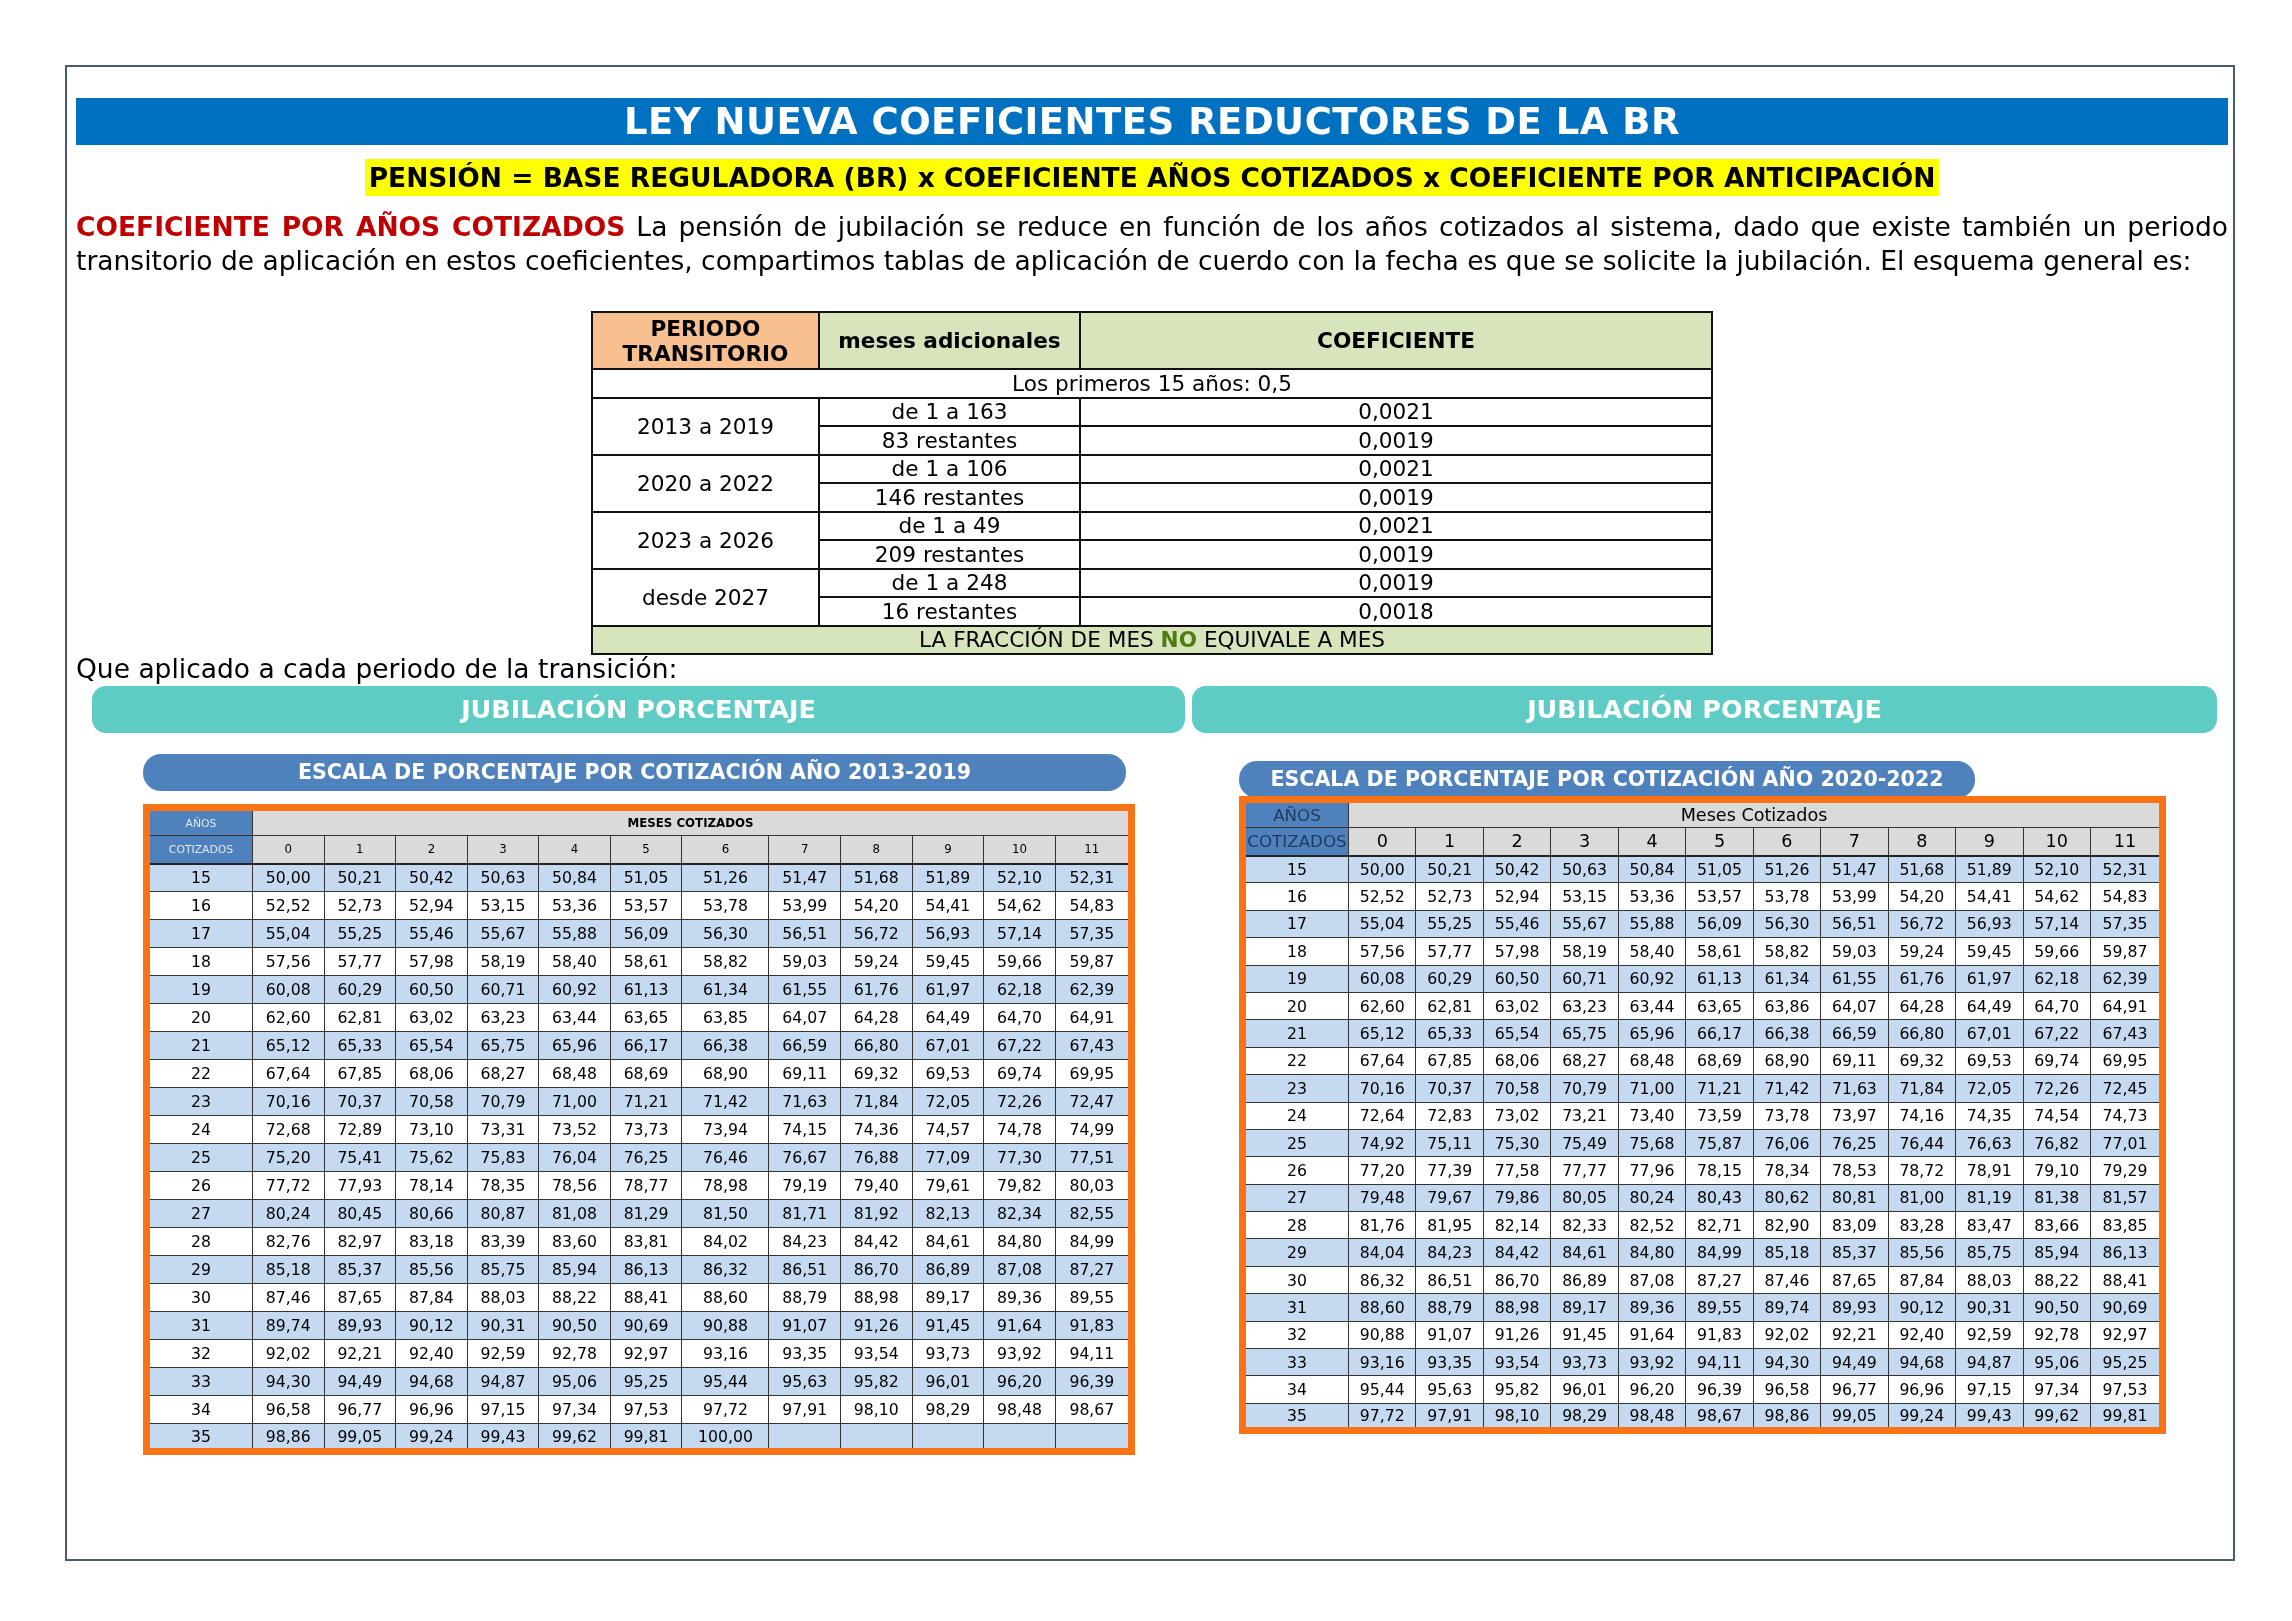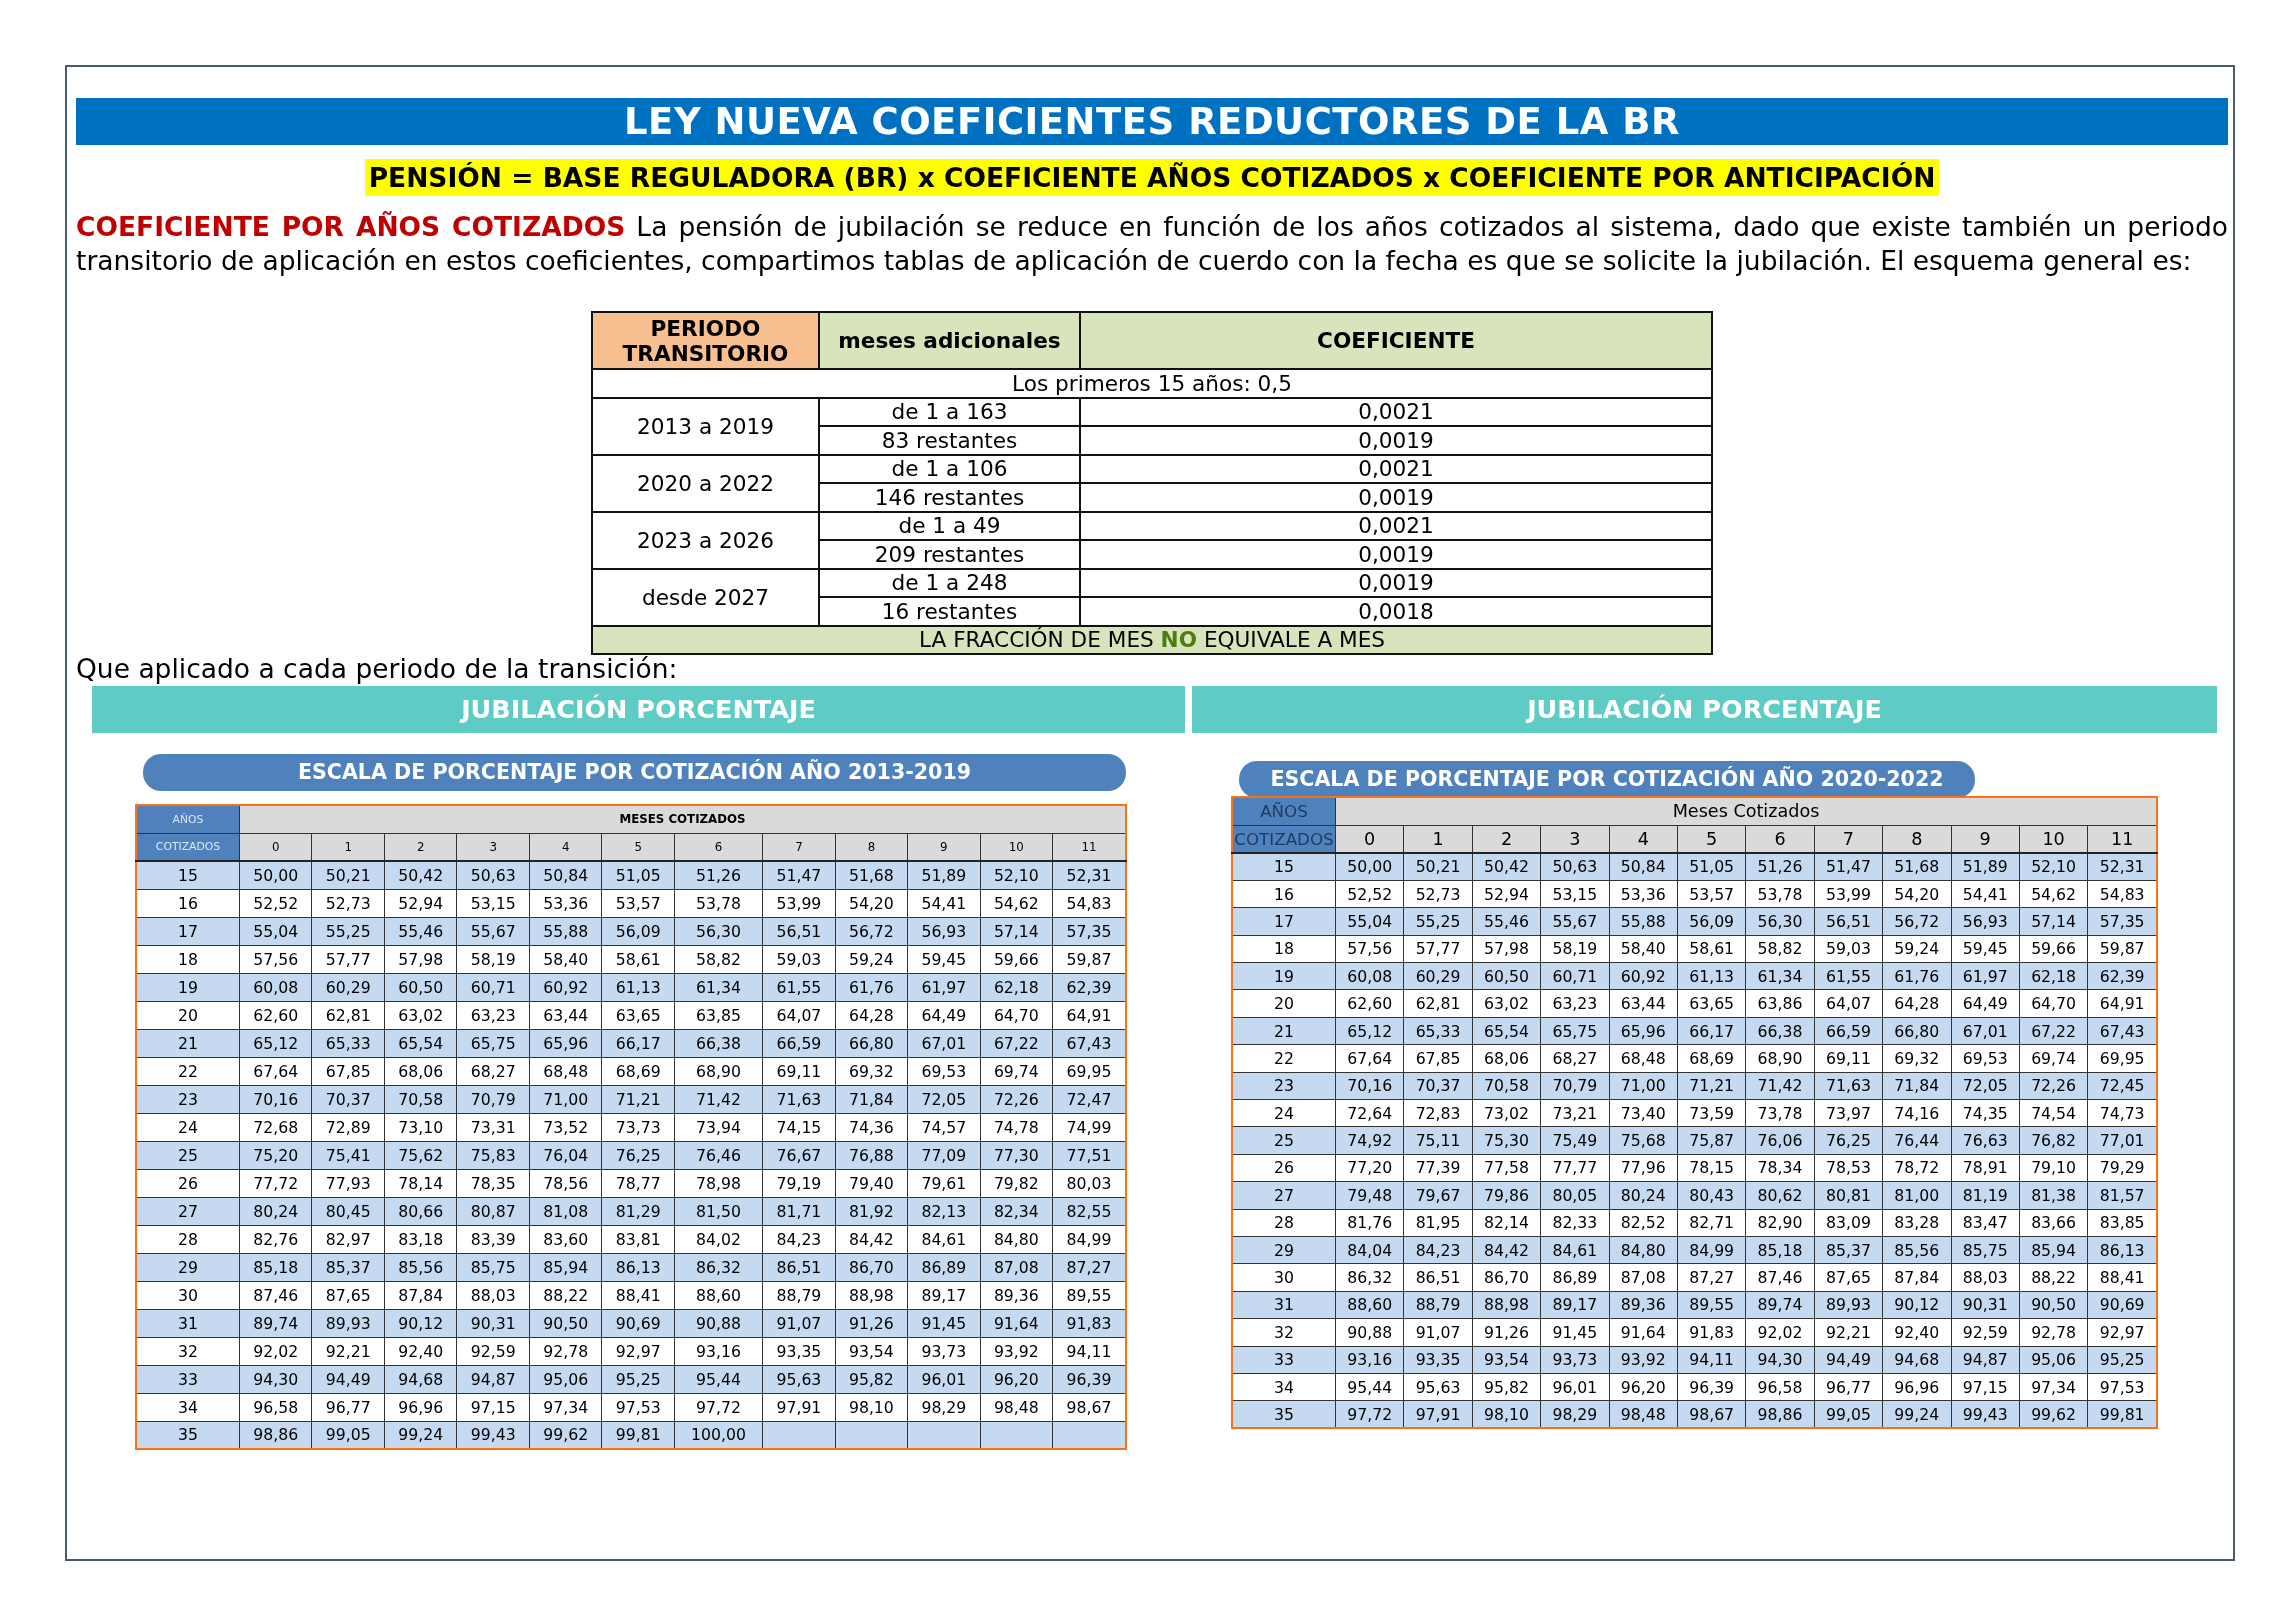--- a/index.html
+++ b/index.html
@@ -11,23 +11,23 @@
   .intro{position:absolute;left:76px;top:210px;width:2152px;font-size:26.5px;line-height:34px;text-align:justify;}
   .intro .lead{color:#c00000;font-weight:bold;}
   table{border-collapse:collapse;}
   .coef{position:absolute;left:591px;top:311px;width:1122px;border:2.9px solid #111;}
   .coef td,.coef th{border:2px solid #111;text-align:center;font-size:21.6px;height:26.5px;padding:0;}
   .coef th{height:55px;font-weight:bold;font-size:21.6px;background:#d8e4bc;}
   .coef th.orange{background:#f8c090;}
   .coef tr.footer td{background:#d8e4bc;}
   .red{color:#4d7c0f;font-weight:bold;}
   .sub-intro{position:absolute;left:76px;top:653px;font-size:26.5px;}
-  .band{position:absolute;height:47px;background:#5ecbc4;color:#fff;font-weight:bold;font-size:25.5px;text-align:center;line-height:47px;}
+  .band{position:absolute;height:47px;background:#5ecbc4;color:#fff;font-weight:bold;font-size:25.5px;text-align:center;line-height:47px;border-radius:14px;}
   .scale-title{position:absolute;height:37px;background:#4f81bd;color:#fff;font-weight:bold;font-size:20.6px;text-align:center;line-height:37px;border-radius:18px;}
-  .pt{position:absolute;border:2px solid #f97316;}
+  .pt{position:absolute;border:7px solid #f97316;margin-left:8px;}
   .pt td{border:1px solid #333;text-align:center;padding:0;font-size:15.7px;}
   .pt td.yr{background:#fff;font-size:15.7px;}
   .pt tr.alt td{background:#c5d9f1;}
   .pt td.h-anos{background:#4f81bd;color:#dfe8f5;font-size:10.8px;}
   .pt td.h-meses{background:#dadada;font-weight:bold;font-size:11.8px;}
   .pt td.h-num{background:#dadada;font-size:11.8px;}
   .pt.right td.h-anos{font-size:16.7px;color:#1f3a5f;}
   .pt.right td.h-meses{font-weight:normal;font-size:17.6px;}
   .pt.right td.h-num{font-size:17.6px;}
   .pt tr.hdr2 td{border-bottom:2.9px solid #222;}

